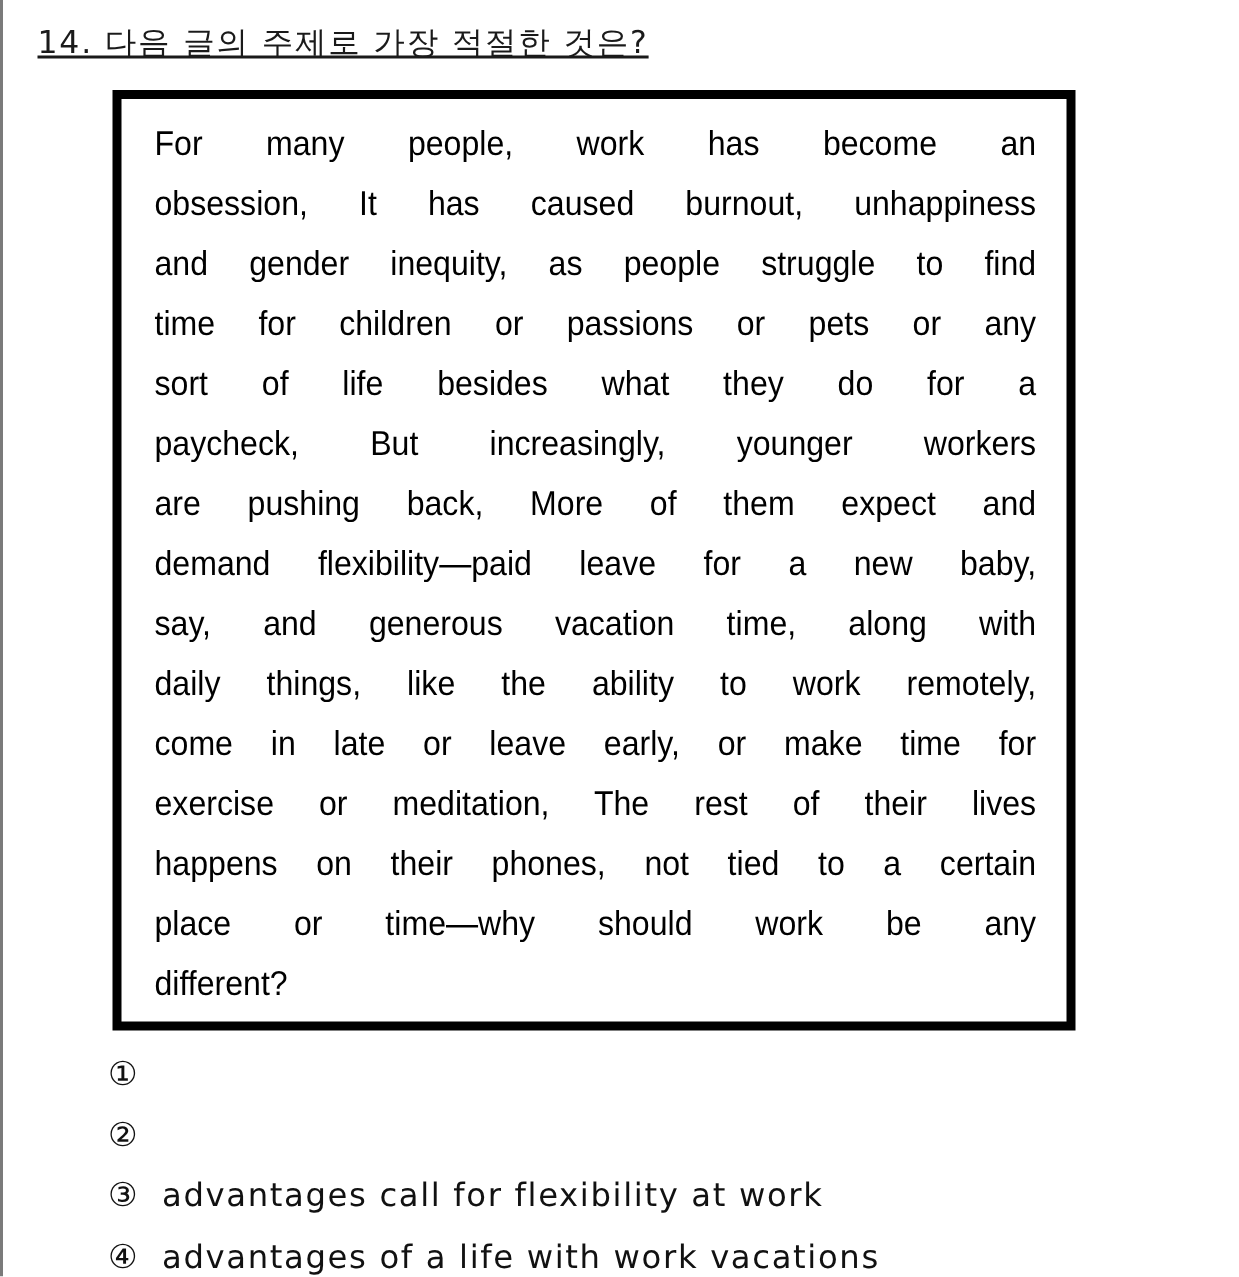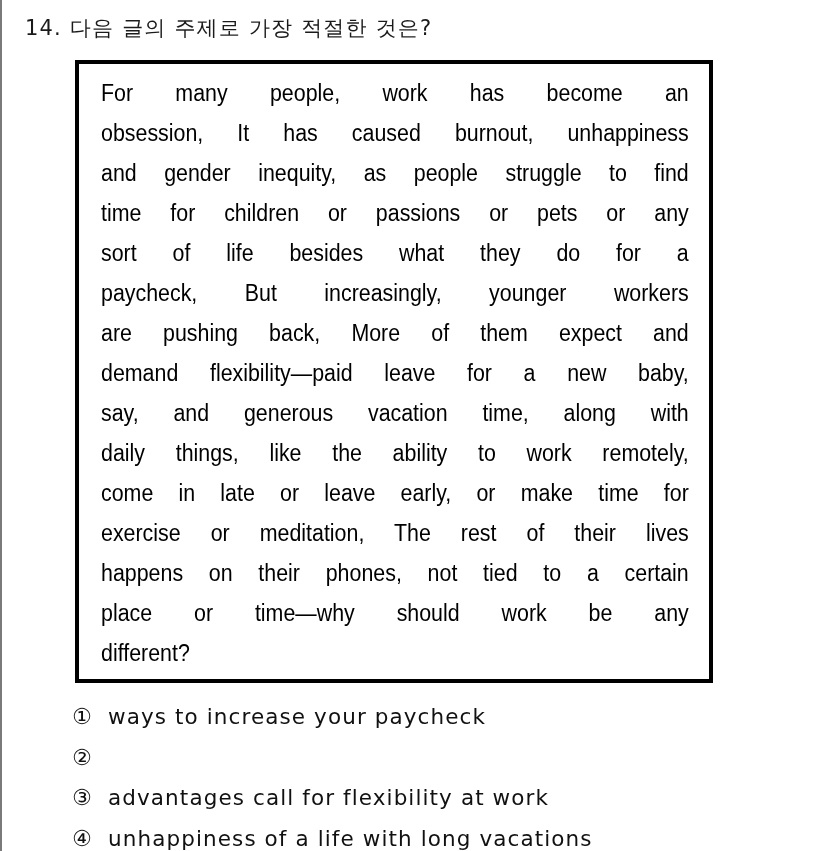--- a/index.html
+++ b/index.html
@@ -9,25 +9,26 @@
     color: #111111;
   }
   .left-rule {
     position: absolute; left: 0; top: 0; width: 2px; height: 851px;
     background: #7a7a7a;
   }
   .question-title {
     position: absolute; left: 25px; top: 14px;
     font-size: 21px; letter-spacing: 1.2px; color: #1a1a1a;
     white-space: nowrap;
+    text-decoration: underline;
   }
   .passage-box {
     position: absolute; left: 75px; top: 60px;
     width: 630px; height: 615px;
-    border: 4px solid #000000; box-sizing: content-box;
+    border: 6px solid #000000; box-sizing: content-box;
   }
   .passage-lines {
     position: absolute; left: 22px; top: 12px; width: 588px;
   }
   .passage-line {
     display: block; height: 40px; line-height: 34px;
     font-family: "Liberation Sans", sans-serif;
     font-size: 23px; color: #000000;
     text-align: justify; text-align-last: justify;
     white-space: nowrap; overflow: visible;
@@ -71,26 +72,25 @@
     <span class="passage-line">exercise or meditation, The rest of their lives</span>
     <span class="passage-line">happens on their phones, not tied to a certain</span>
     <span class="passage-line">place or time—why should work be any</span>
     <span class="passage-line last">different?</span>
   </div>
 </div>
 
 <div class="options">
   <div class="option">
     <span class="option-num">①</span>
-    <span>ways to increase your paycheck</span>
   </div>
   <div class="option">
     <span class="option-num">②</span>
   </div>
   <div class="option">
     <span class="option-num">③</span>
     <span>advantages call for flexibility at work</span>
   </div>
   <div class="option">
     <span class="option-num">④</span>
-    <span>unhappiness of a life with long vacations</span>
+    <span>advantages of a life with work vacations</span>
   </div>
 </div>
 
 </body></html>

